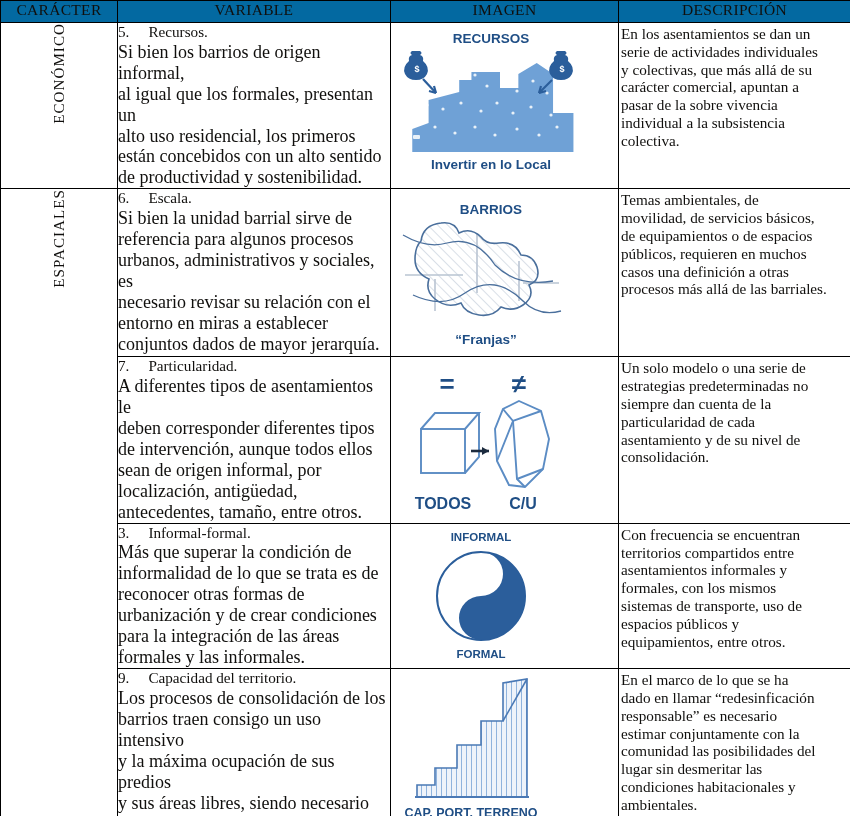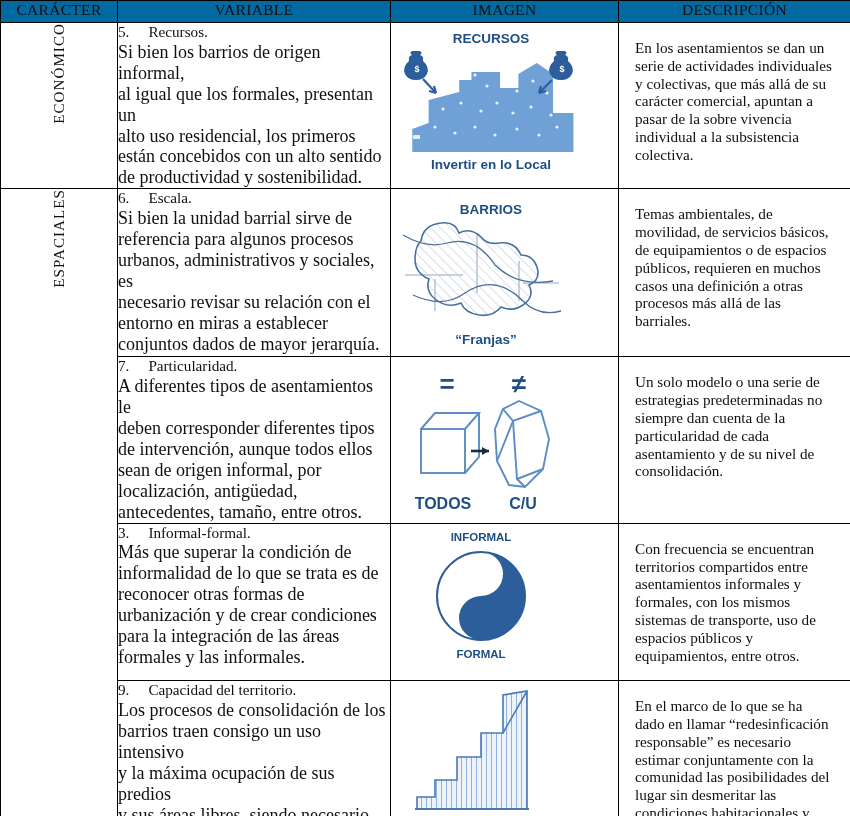--- a/index.html
+++ b/index.html
@@ -78,21 +78,21 @@
     line-height: 1.165;
     margin: 0;
     white-space: pre-line;
   }
 
   
   .desc-cell { padding: 5px 6px 6px 7px; }
   .desc-body {
     font-size: 15.2px;
     line-height: 1.17;
-    margin: 16px;
+    margin: 2px;
     white-space: pre-line;
   }
 
   
   .img-cell {
     padding: 0;
     vertical-align: top;
     text-align: center;
   }
   .fig {

